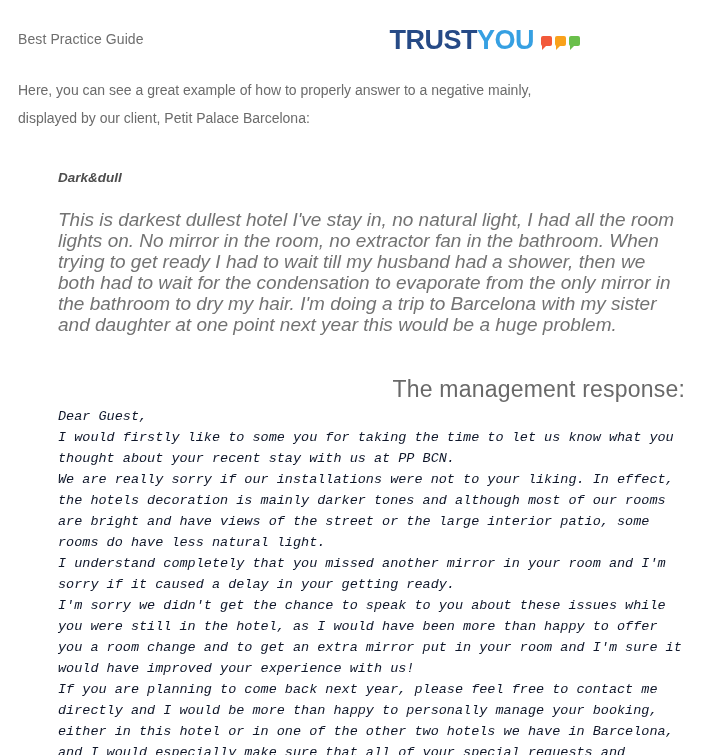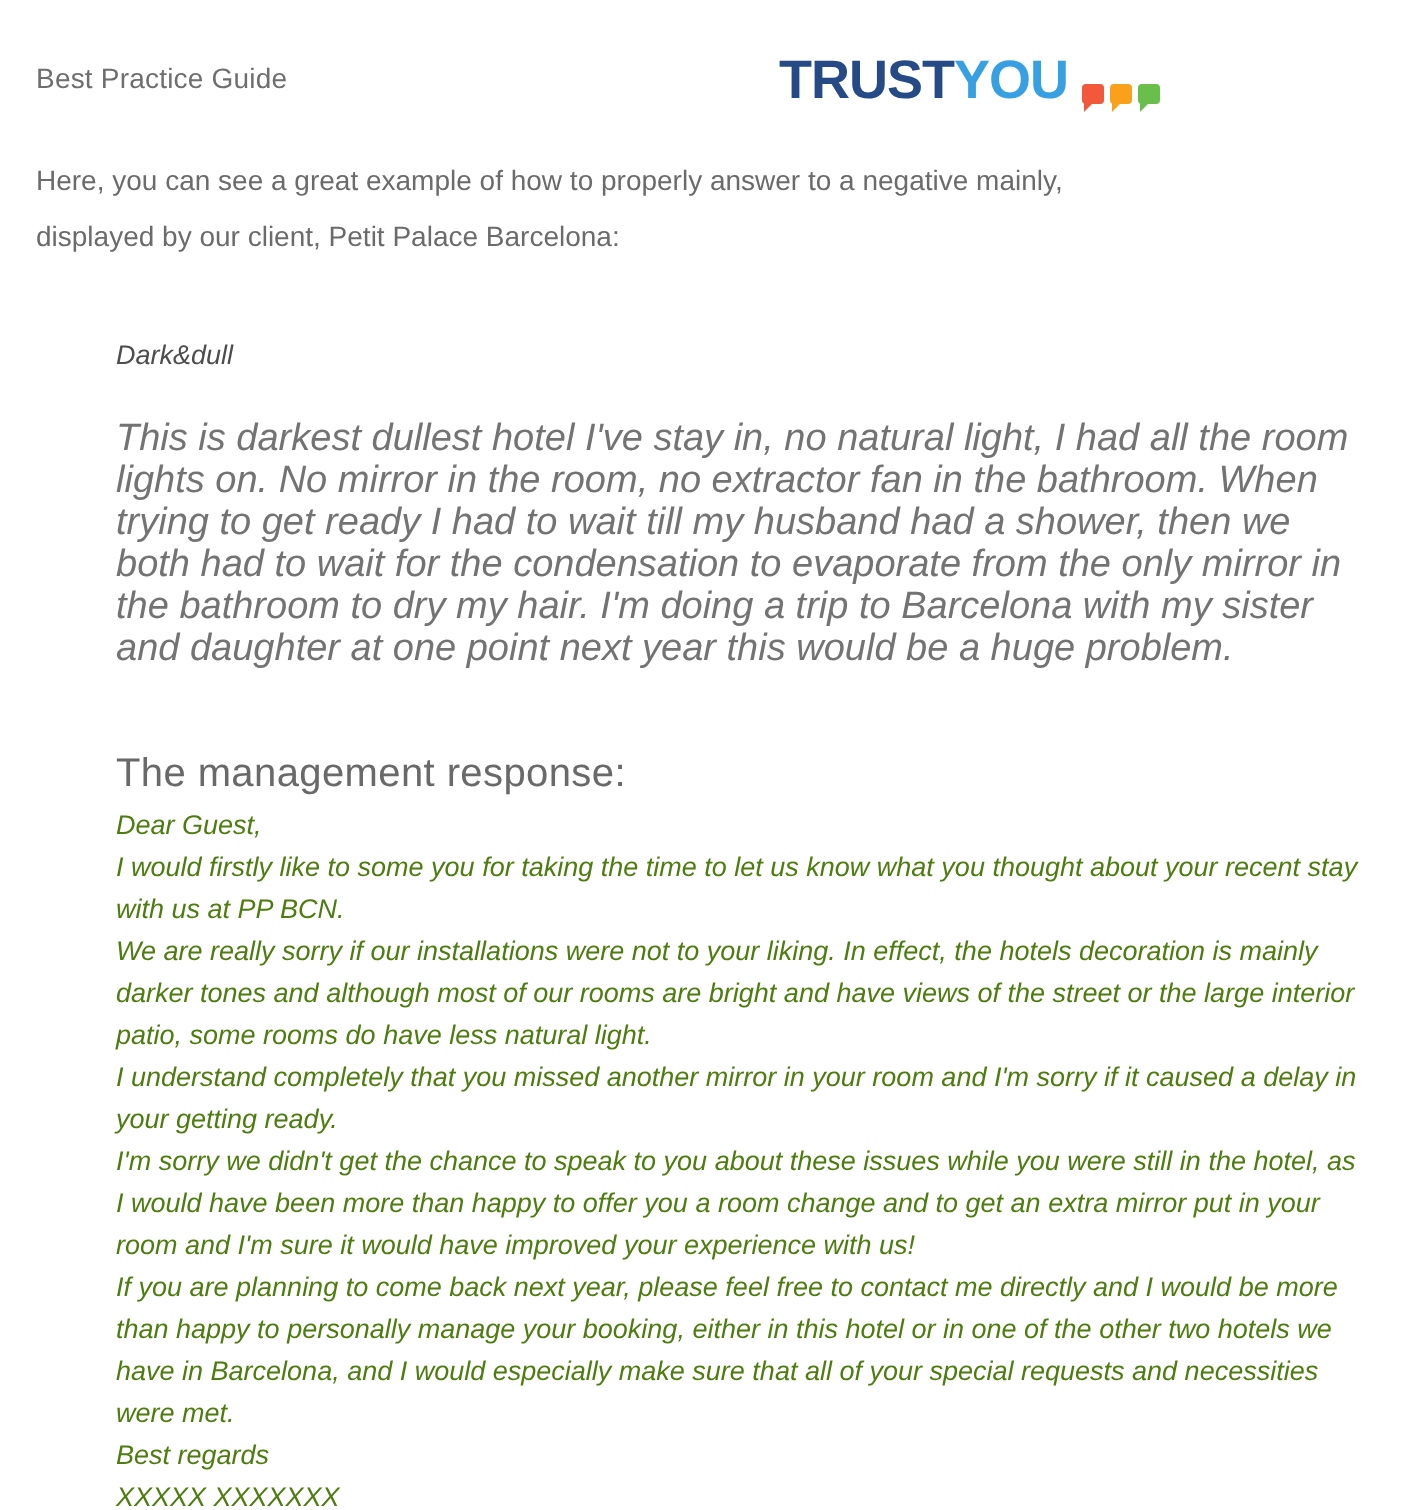--- a/index.html
+++ b/index.html
@@ -28,21 +28,21 @@
     align-items: flex-start;
   }
   .doc-title {
     font-size: 14px;
     color: #6e6e6e;
     padding-top: 3px;
     letter-spacing: 0.1px;
   }
   .logo {
     display: flex;
-    align-items: flex-end;
+    align-items: center;
     line-height: 1;
     user-select: none;
   }
   .logo-text {
     font-weight: 700;
     font-size: 27px;
     letter-spacing: -0.5px;
     line-height: 24px;
   }
   .bubbles {
@@ -80,47 +80,49 @@
   }
 
   
   .example-block {
     margin-left: 40px;
     margin-top: 38px;
     width: 627px;
   }
   .review-title {
     font-size: 13.5px;
-    font-weight: 400;
+    font-weight: 700;
     font-style: italic;
     color: #4d4d4d;
   }
   .review-body {
     margin-top: 24px;
     font-size: 19px;
     font-style: italic;
     line-height: 21px;
     color: #737373;
   }
   .mgmt-heading {
     margin-top: 41px;
-    font-size: 20px;
+    font-size: 23px;
     font-weight: 400;
     color: #696969;
     letter-spacing: 0.2px;
+    text-align: right;
   }
   .mgmt-response {
     margin-top: 3px;
   }
   .rline {
     margin: 0;
     font-size: 13.5px;
     font-style: italic;
     line-height: 21px;
-    color: #4d7c0f;
+    color: #0f172a;
+    font-family: Liberation Mono, monospace;
   }
 </style>
 </head>
 <body>
 
 <div class="page">
 
   <div class="header">
     <div class="doc-title">Best Practice Guide</div>
 

